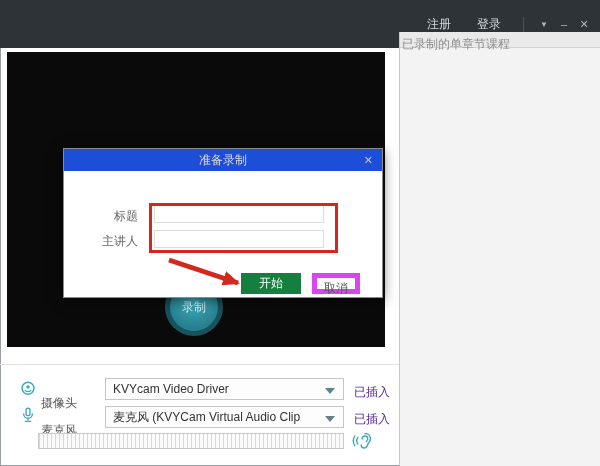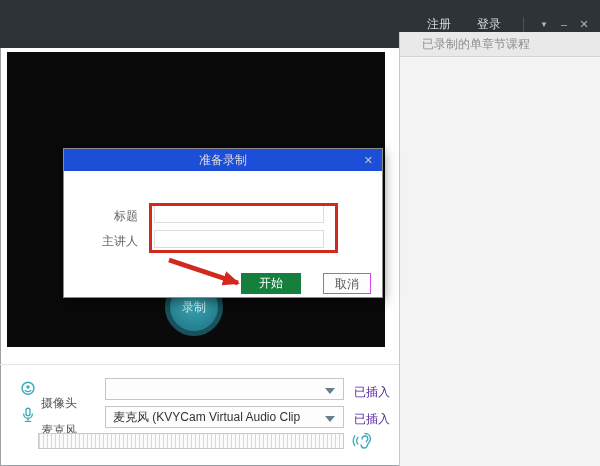--- a/index.html
+++ b/index.html
@@ -13,22 +13,22 @@
               display:flex; align-items:center; justify-content:flex-end; }
   .tb-btn { color:#d3d7da; font-size:12px; padding:0 6px; margin-right:14px; cursor:pointer; }
   .tb-divider { width:1px; height:15px; background:#4c545a; margin:0 10px 0 2px; }
   .tb-icon { color:#aeb4b8; width:20px; text-align:center; font-size:11px; cursor:pointer; }
   .tb-icon.close { margin-right:6px; }
   .tb-caret { font-size:8px; }
 
   
   .right-panel { position:absolute; left:399px; top:32px; width:201px; height:434px;
                  background:#f3f3f3; border-left:1px solid #c9c9c9; }
-  .rp-header { height:25px; line-height:25px; background:#e9e9e9; border-bottom:1px solid #d4d4d4;
-               color:#8e8e8e; padding-left:22px; font-size:12px; }
+  .rp-header { height:16px; line-height:25px; background:#e9e9e9; border-bottom:1px solid #d4d4d4;
+               color:#8e8e8e; padding-left:2px; font-size:12px; }
   .rp-body { height:409px; }
 
   
   .preview { position:absolute; left:7px; top:52px; width:378px; height:295px; background:#0a0a0a; }
   .record-btn { position:absolute; left:158px; top:226px; width:58px; height:58px; border-radius:50%;
                 background:radial-gradient(circle at 50% 35%, #3fb3c2, #27808f 70%);
                 border:5px solid #17525d; color:#dff2f4; display:flex; align-items:center;
                 justify-content:center; font-size:12px; cursor:pointer; }
 
   
@@ -54,21 +54,21 @@
                 text-align:center; line-height:22px; font-size:12px; }
   .dlg-close { position:absolute; right:9px; top:0; color:#c3c6c8; font-size:11px; cursor:pointer; }
   .dlg-label { position:absolute; width:52px; text-align:right; color:#666; font-size:12px; }
   .dlg-input { position:absolute; left:90px; width:170px; height:18px; border:1px solid #dcdcdc;
                background:#fff; font-size:12px; padding:0 4px; outline:none; }
   .red-rect { position:absolute; left:85px; top:54px; width:189px; height:50px;
               border:3px solid #d2281e; z-index:5; pointer-events:none; }
   .dlg-btn { position:absolute; top:124px; height:21px; font-size:12px; text-align:center;
              line-height:21px; cursor:pointer; }
   .btn-start { left:177px; width:60px; background:#15803d; color:#ffffff; }
-  .btn-cancel { left:259px; width:48px; background:#fdfdfd; border:1px solid #d946ef; color:#555; }
+  .btn-cancel { left:248px; width:48px; background:#fdfdfd; border:5px solid #d946ef; color:#555; }
 
   .arrow-overlay { position:absolute; left:0; top:0; width:600px; height:466px; z-index:30;
                    pointer-events:none; }
   svg.ic { display:block; }
 </style>
 </head>
 <body>
 
 <div id="app">
 
@@ -94,20 +94,21 @@
 
   <span class="dev-icon" style="top:380px;">
     <svg class="ic" width="18" height="18" viewBox="0 0 20 20">
       <circle cx="10" cy="9.2" r="6.6" fill="none" stroke="#3aacb9" stroke-width="1.6"></circle>
       <circle cx="10" cy="7.8" r="1.9" fill="#3aacb9"></circle>
       <path d="M6.8 11.6c1.9 1.6 4.5 1.6 6.4 0" fill="none" stroke="#3aacb9" stroke-width="1.3" stroke-linecap="round"></path>
     </svg>
   </span>
   <span class="dev-label" style="top:384px;">摄像头</span>
   <div class="dev-select" style="top:378px;">
+    <span>KVYcam Video Driver</span>
     <span class="chev"></span>
   </div>
   <span class="dev-status" style="top:384px;">已插入</span>
 
   <span class="dev-icon" style="top:406px;">
     <svg class="ic" width="18" height="18" viewBox="0 0 20 20">
       <rect x="7.8" y="2.5" width="4.4" height="8.2" rx="2.2" fill="none" stroke="#3aacb9" stroke-width="1.5"></rect>
       <path d="M5.2 8.8a4.8 4.8 0 0 0 9.6 0" fill="none" stroke="#3aacb9" stroke-width="1.5" stroke-linecap="round"></path>
       <line x1="10" y1="13.6" x2="10" y2="16.2" stroke="#3aacb9" stroke-width="1.5"></line>
       <line x1="7" y1="17" x2="13" y2="17" stroke="#3aacb9" stroke-width="1.5" stroke-linecap="round"></line>

